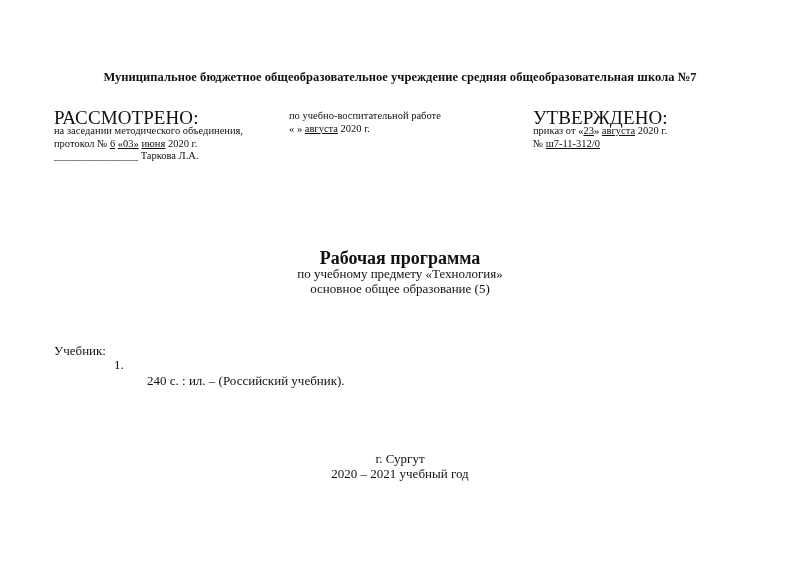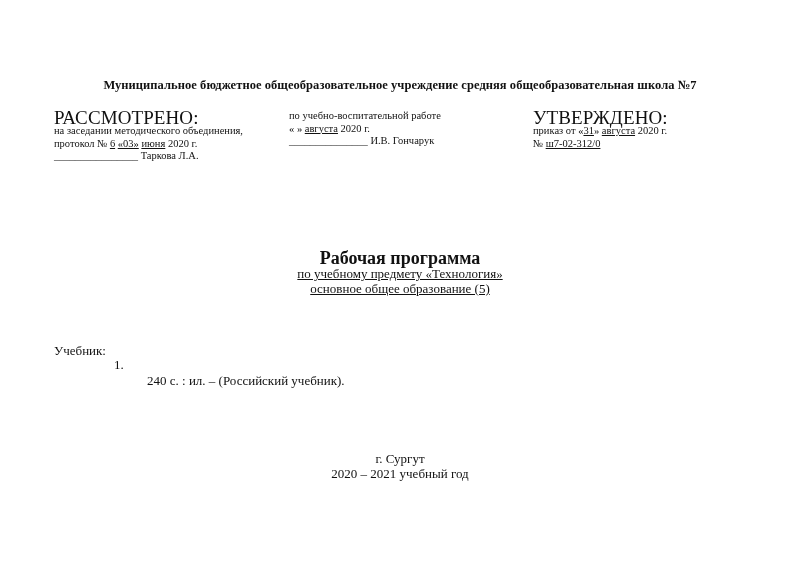--- a/index.html
+++ b/index.html
@@ -15,21 +15,20 @@
       font-family: "Liberation Serif", "DejaVu Serif", serif;
       color: #111111;
     }
     .abs { position: absolute; }
     .header-title {
       left: 0; width: 800px; top: 70px;
       text-align: center;
       font-weight: bold;
       font-size: 12.5px;
       letter-spacing: 0.05px;
-      margin-top: 8px;
     }
     .col { top: 110px; }
     .col-label {
       font-size: 19px;
       line-height: 15px;
       letter-spacing: 0.1px;
     }
     .col-line {
       font-size: 10.5px;
       line-height: 12.5px;
@@ -45,21 +44,20 @@
       text-align: center;
     }
     .program-title {
       font-weight: bold;
       font-size: 18px;
       line-height: 15px;
     }
     .program-line {
       font-size: 13px;
       line-height: 15px;
-      text-decoration: underline;
     }
 
     .textbook-label {
       left: 54px; top: 343px;
       font-size: 13px;
       line-height: 15px;
     }
     .textbook-list {
       left: 114px; top: 357px;
       width: 640px;
@@ -93,32 +91,29 @@
   <div class="col-line">
     <span>________________</span><span> Таркова Л.А.</span>
   </div>
 </div>
 
 <div class="abs col col-2">
   <div class="col-line">по учебно-воспитательной работе</div>
   <div class="col-line">
     <span>«  » </span><span class="u">августа</span><span> 2020 г.</span>
   </div>
-  <div class="col-line">
-    <span>_______________</span><span> И.В. Гончарук</span>
-  </div>
 </div>
 
 <div class="abs col col-3">
   <div class="col-label">УТВЕРЖДЕНО:</div>
   <div class="col-line">
-    <span>приказ от «</span><span class="u">31</span><span>» </span><span class="u">августа</span><span> 2020 г.</span>
+    <span>приказ от «</span><span class="u">23</span><span>» </span><span class="u">августа</span><span> 2020 г.</span>
   </div>
   <div class="col-line">
-    <span>№ </span><span class="u">ш7-02-312/0</span>
+    <span>№ </span><span class="u">ш7-11-312/0</span>
   </div>
 </div>
 
 <div class="abs program">
   <div class="program-title">Рабочая программа</div>
   <div class="program-line">по учебному предмету «Технология»</div>
   <div class="program-line">основное общее образование (5)</div>
 </div>
 
 <div class="abs textbook-label">Учебник:</div>

